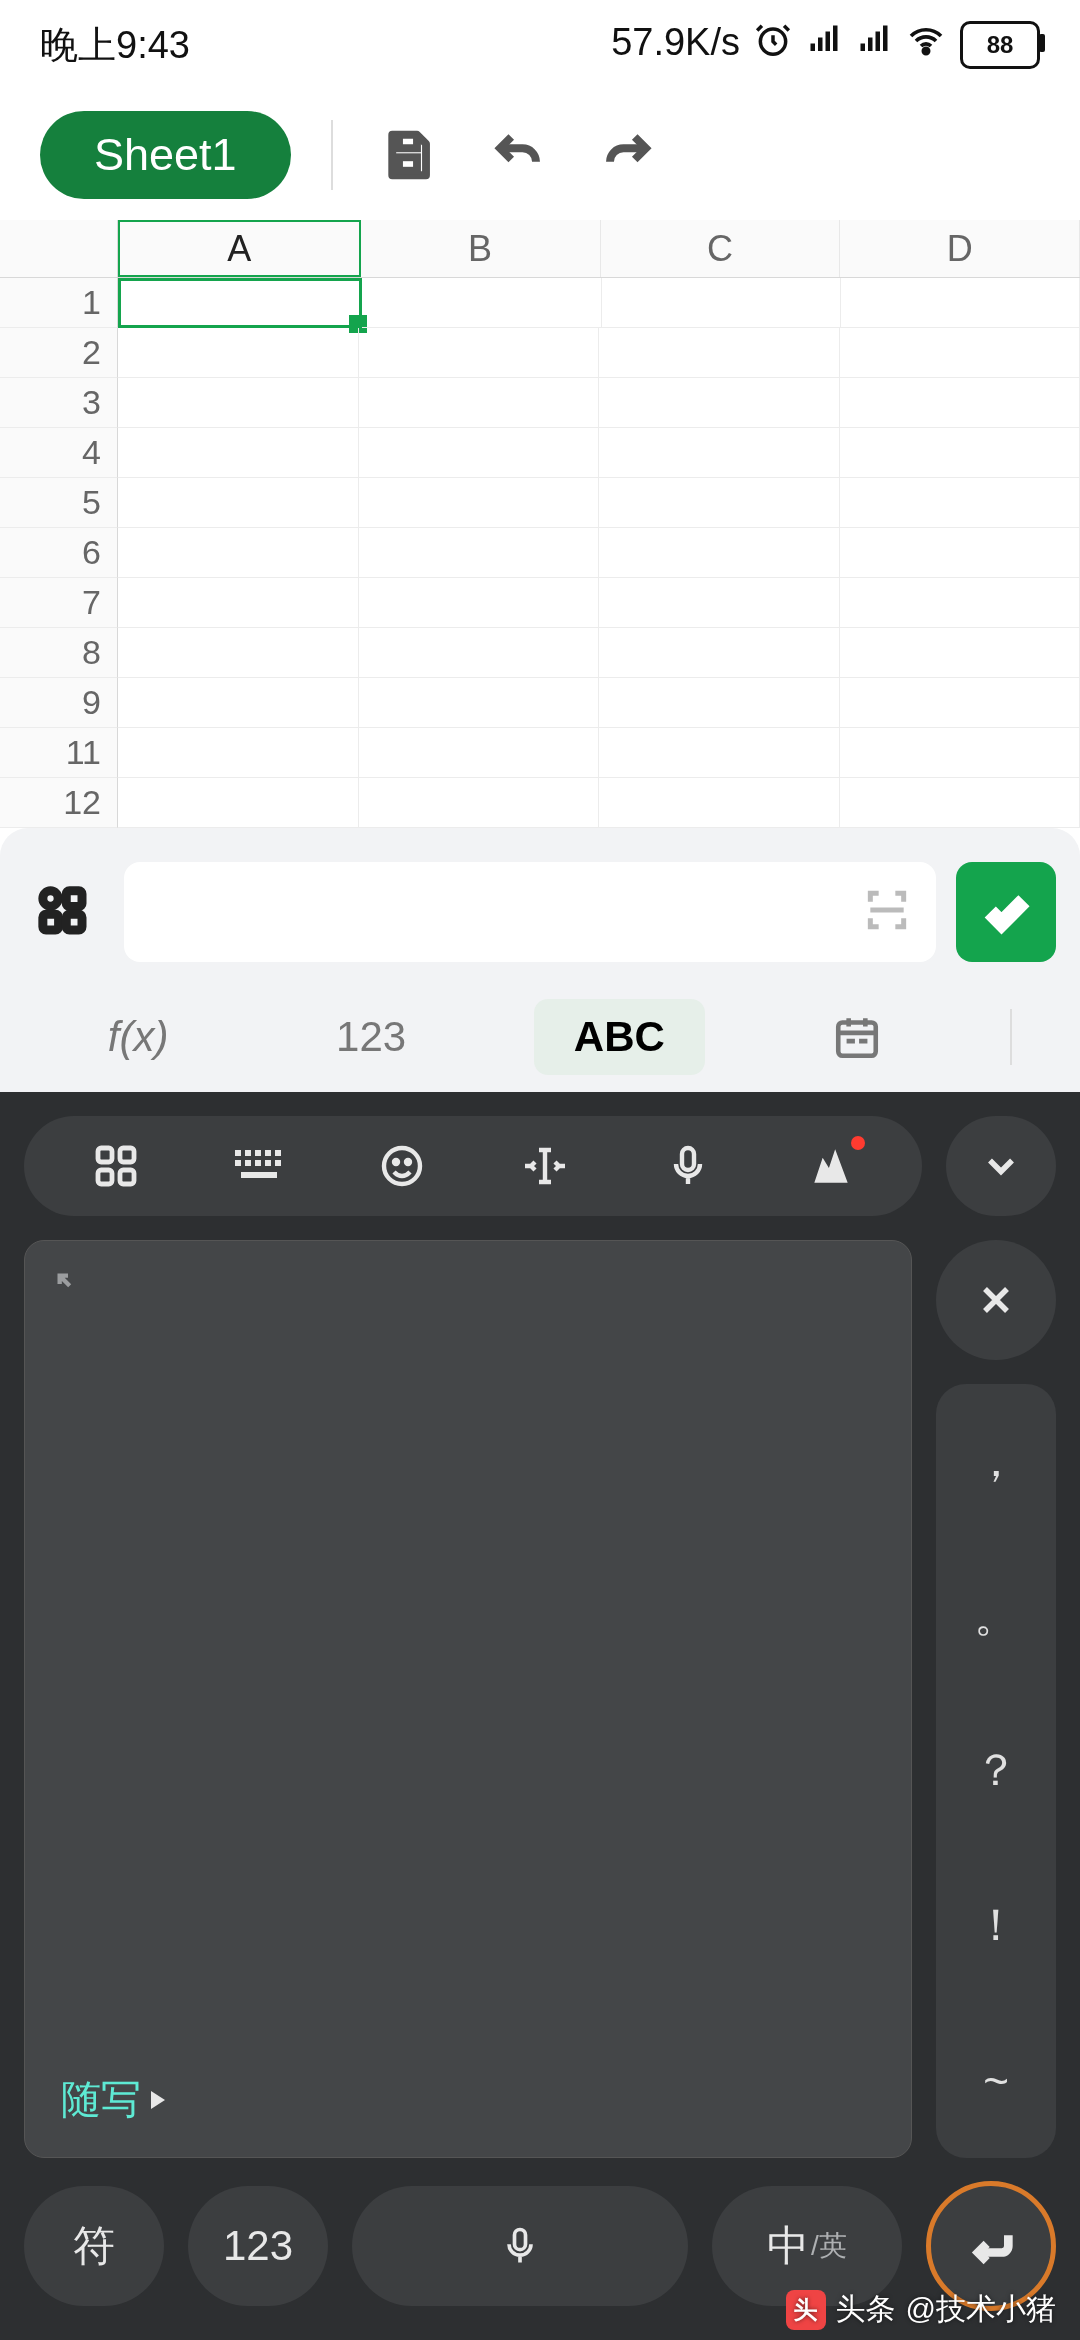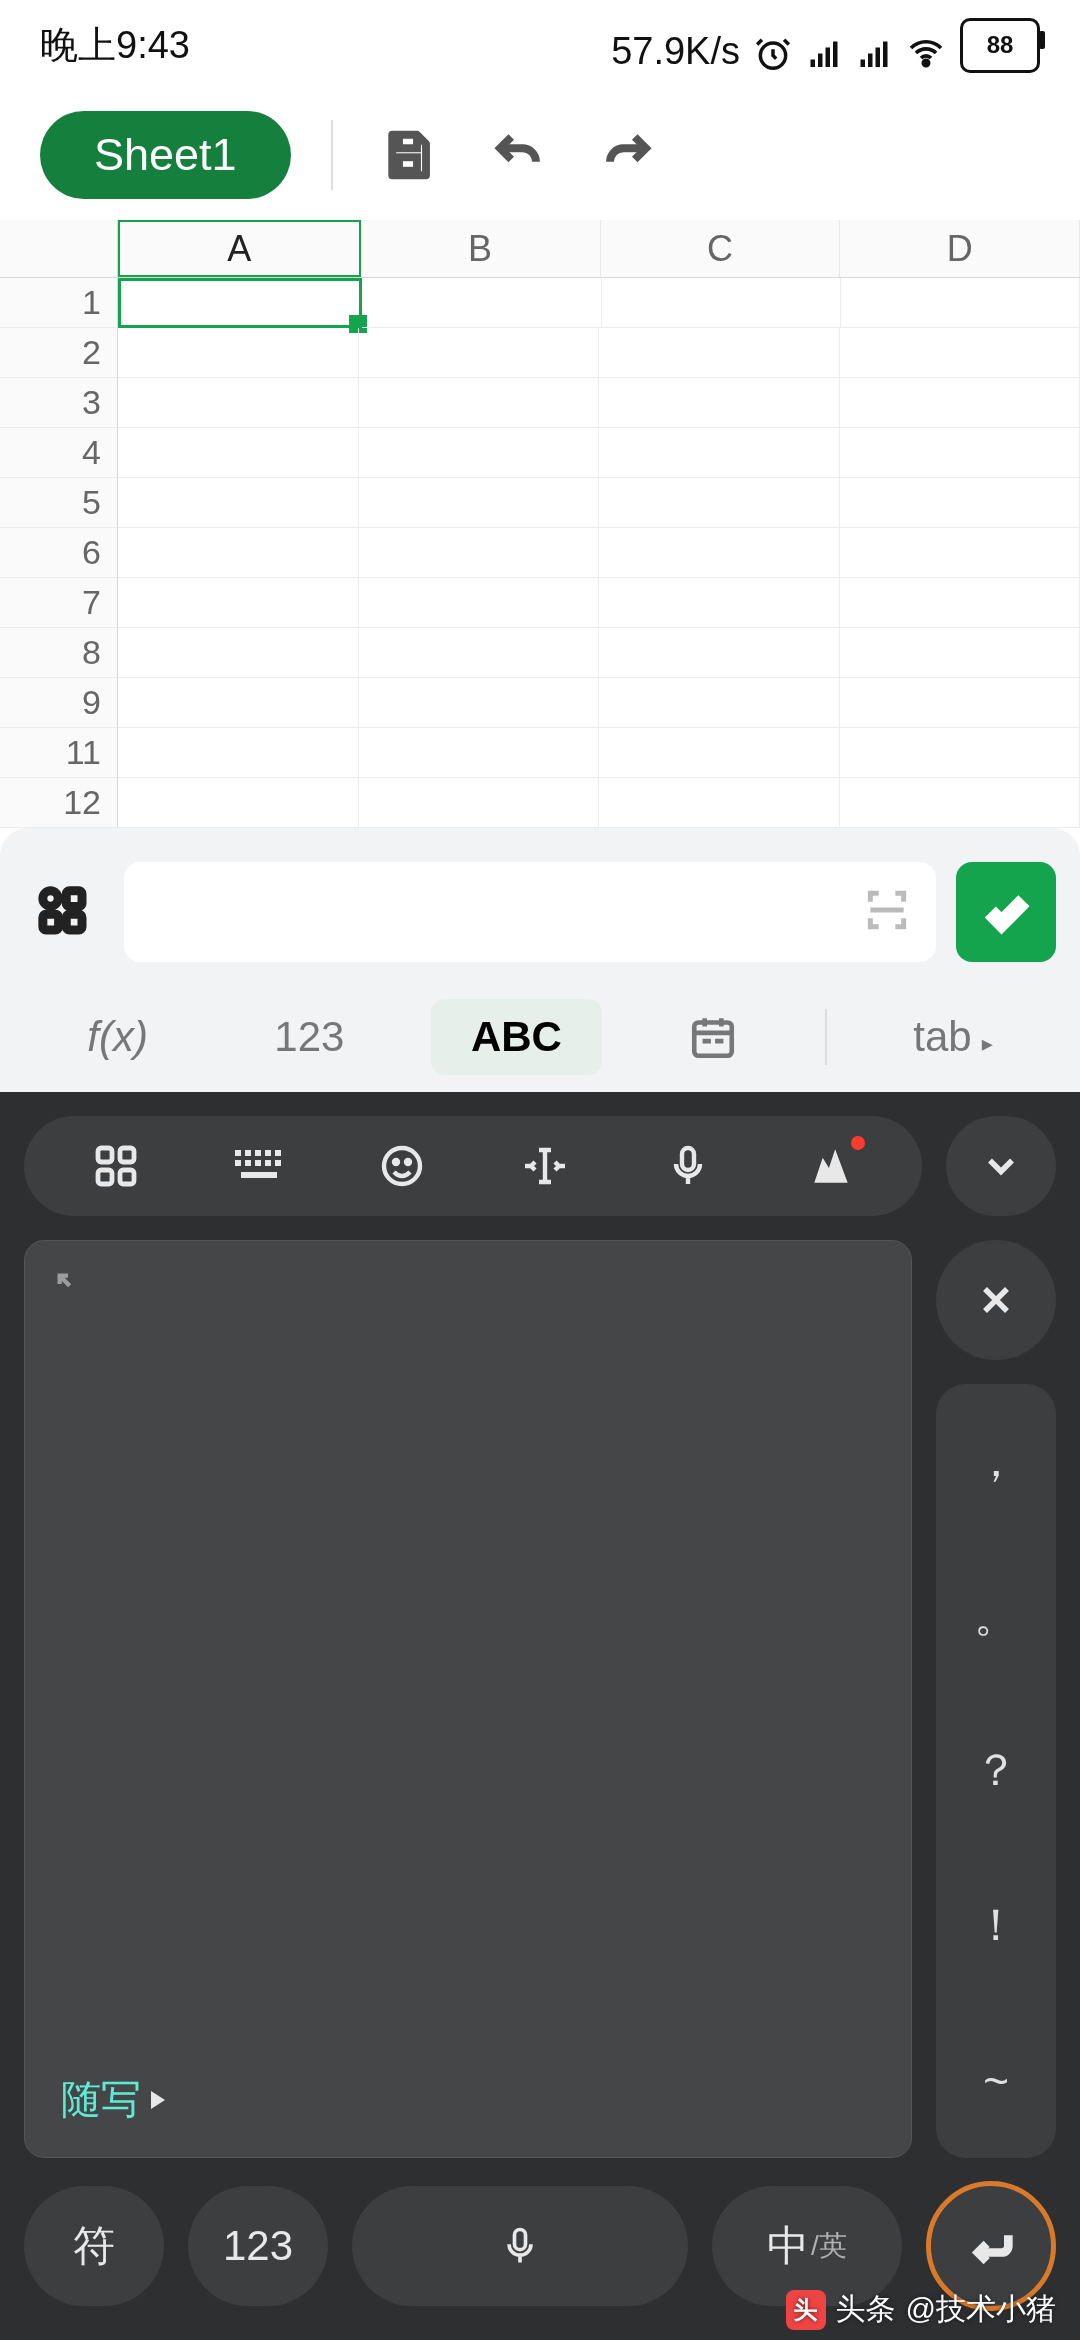--- a/index.html
+++ b/index.html
@@ -1,22 +1,22 @@
 <!DOCTYPE html>
 <html><head>
 <meta charset="utf-8">
 <style>
   * { box-sizing: border-box; margin: 0; padding: 0; }
   html, body { width: 1080px; height: 2340px; font-family: -apple-system, "Helvetica Neue", Arial, sans-serif; background: #fff; overflow: hidden; }
 
   
   .statusbar { height: 90px; display: flex; align-items: center; justify-content: space-between; padding: 0 40px; font-size: 38px; color: #111; }
-  .statusbar .right { display: flex; align-items: flex-end; gap: 14px; }
+  .statusbar .right { display: flex; align-items: flex-start; gap: 14px; }
   .sb-icon { display: inline-flex; align-items: center; }
-  .battery { border: 3px solid #111; border-radius: 10px; width: 80px; height: 55px; position: relative; display:flex; align-items:center; justify-content:center; font-size:24px; font-weight:600;}
+  .battery { border: 3px solid #111; border-radius: 10px; width: 80px; height: 48px; position: relative; display:flex; align-items:center; justify-content:center; font-size:24px; font-weight:600;}
   .battery::after { content:""; position:absolute; right:-8px; top:10px; width:6px; height:18px; background:#111; border-radius:2px;}
 
   
   .toolbar { height: 130px; display: flex; align-items: center; gap: 40px; padding: 0 40px; }
   .sheet-tab { background: #15803d; color: #fff; font-size: 45px; padding: 18px 54px; border-radius: 60px; }
   .tb-icon { width: 70px; height: 70px; display:flex; align-items:center; justify-content:center; color:#555; }
   .tb-icon svg { width: 54px; height: 54px; stroke:#555; fill:none; stroke-width:3.5; }
   .vsep { width:2px; height:70px; background:#ddd; }
 
   
@@ -256,24 +256,20 @@
       <div class="mode-btn fx">f(x)</div>
       <div class="mode-btn">123</div>
       <div class="mode-btn active">ABC</div>
       <div class="mode-btn">
         <svg width="50" height="50" viewBox="0 0 24 24" fill="none" stroke="#777" stroke-width="2.2">
             <rect x="3" y="5" width="18" height="16" rx="2"></rect>
             <path d="M3 10h18M8 3v4M16 3v4M7 14h4M13 14h4"></path>
           </svg>
       </div>
       <div class="mode-sep"></div>
-      <div class="mode-btn tab-label">
-        <span>tab</span>
-          <sup>▸</sup>
-      </div>
     </div>
   </div>
 
   <div class="ime">
     <div class="ime-top">
       <div class="ime-top-pill">
         <div class="icon">
           <svg width="48" height="48" viewBox="0 0 24 24" fill="none" stroke="#e8e8e8" stroke-width="2.4">
               <rect x="3" y="3" width="7" height="7" rx="1.6"></rect>
               <rect x="14" y="3" width="7" height="7" rx="1.6"></rect>

